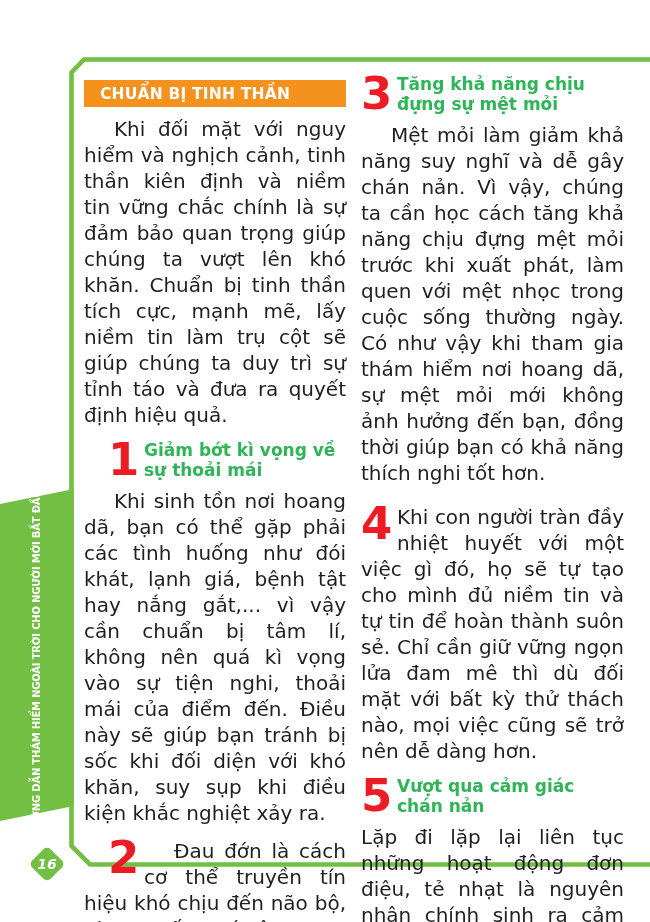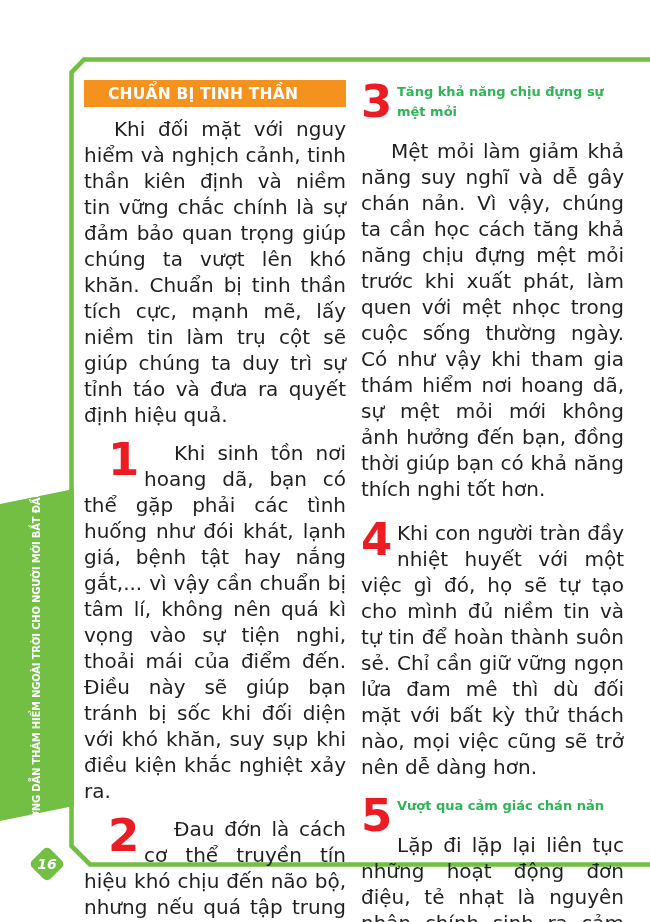--- a/index.html
+++ b/index.html
@@ -42,21 +42,21 @@
   }
 
   .col{position:absolute;}
   .col-left{left:84px; top:80px; width:262px;}
   .col-right{left:361px; top:66px; width:263px;}
 
   .orange-header{
     background:#F5921E;
     height:27px;
     display:flex; align-items:center;
-    padding:0 24px;
+    padding:0 16px;
     margin-bottom:9px;
   }
   .orange-header span{
     color:#ffffff;
     font-weight:bold;
     font-size:15.5px;
     letter-spacing:0.2px;
   }
 
   p.body{
@@ -78,24 +78,24 @@
     height:40px;
     margin-right:8px;
     color:#EC1C24;
     font-weight:bold;
     font-size:45px;
     line-height:40px;
     text-align:left;
   }
   .col-left .num{margin-left:24px;}
   h3.stitle{
-    margin:16px;
+    margin:8px;
     color:#2FB457;
     font-weight:bold;
-    font-size:13px;
+    font-size:17px;
     line-height:20px;
   }
 </style>
 </head>
 <body>
 
 <div class="page">
 
   <svg class="frame" width="650" height="922" viewBox="0 0 650 922">
 
@@ -113,20 +113,21 @@
   <div class="col col-left">
 
     <div class="orange-header">
       <span>CHUẨN BỊ TINH THẦN</span>
     </div>
 
     <p class="body indent">Khi đối mặt với nguy hiểm và nghịch cảnh, tinh thần kiên định và niềm tin vững chắc chính là sự đảm bảo quan trọng giúp chúng ta vượt lên khó khăn. Chuẩn bị tinh thần tích cực, mạnh mẽ, lấy niềm tin làm trụ cột sẽ giúp chúng ta duy trì sự tỉnh táo và đưa ra quyết định hiệu quả.</p>
 
     <section>
       <div class="num">1</div>
+      <h3 class="stitle">Giảm bớt kì vọng về sự thoải mái</h3>
       <p class="body indent">Khi sinh tồn nơi hoang dã, bạn có thể gặp phải các tình huống như đói khát, lạnh giá, bệnh tật hay nắng gắt,... vì vậy cần chuẩn bị tâm lí, không nên quá kì vọng vào sự tiện nghi, thoải mái của điểm đến. Điều này sẽ giúp bạn tránh bị sốc khi đối diện với khó khăn, suy sụp khi điều kiện khắc nghiệt xảy ra.</p>
     </section>
 
     <section>
       <div class="num">2</div>
       <p class="body indent">Đau đớn là cách cơ thể truyền tín hiệu khó chịu đến não bộ, nhưng nếu quá tập trung vào cơn đau, ý chí của bạn sẽ bị suy yếu. Ngược lại, nếu chấp nhận và kiểm soát cơn đau trong mức độ chịu đựng được thì cảm nhận về nỗi đau sẽ giảm xuống.</p>
     </section>
 
   </div>
 

